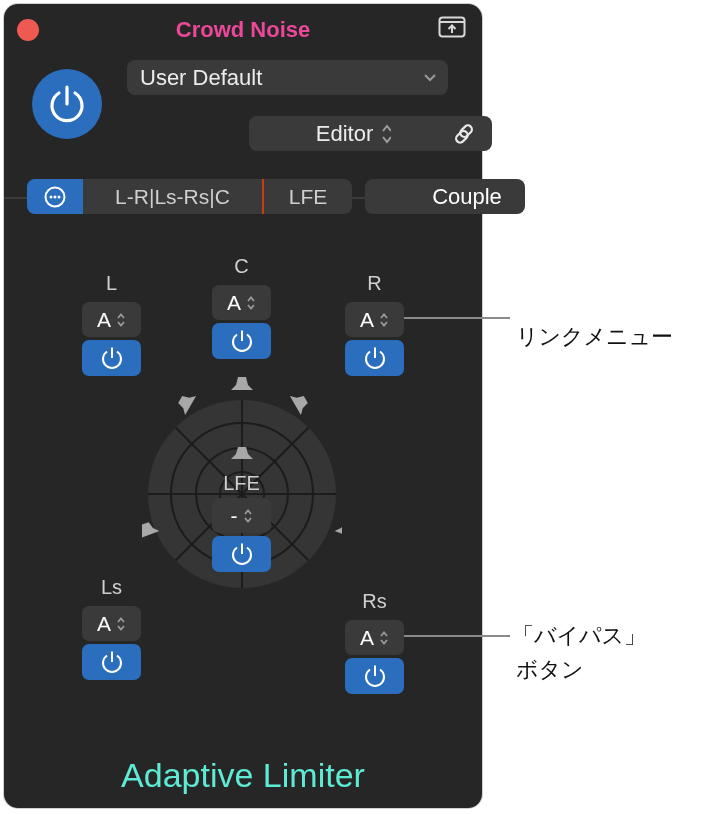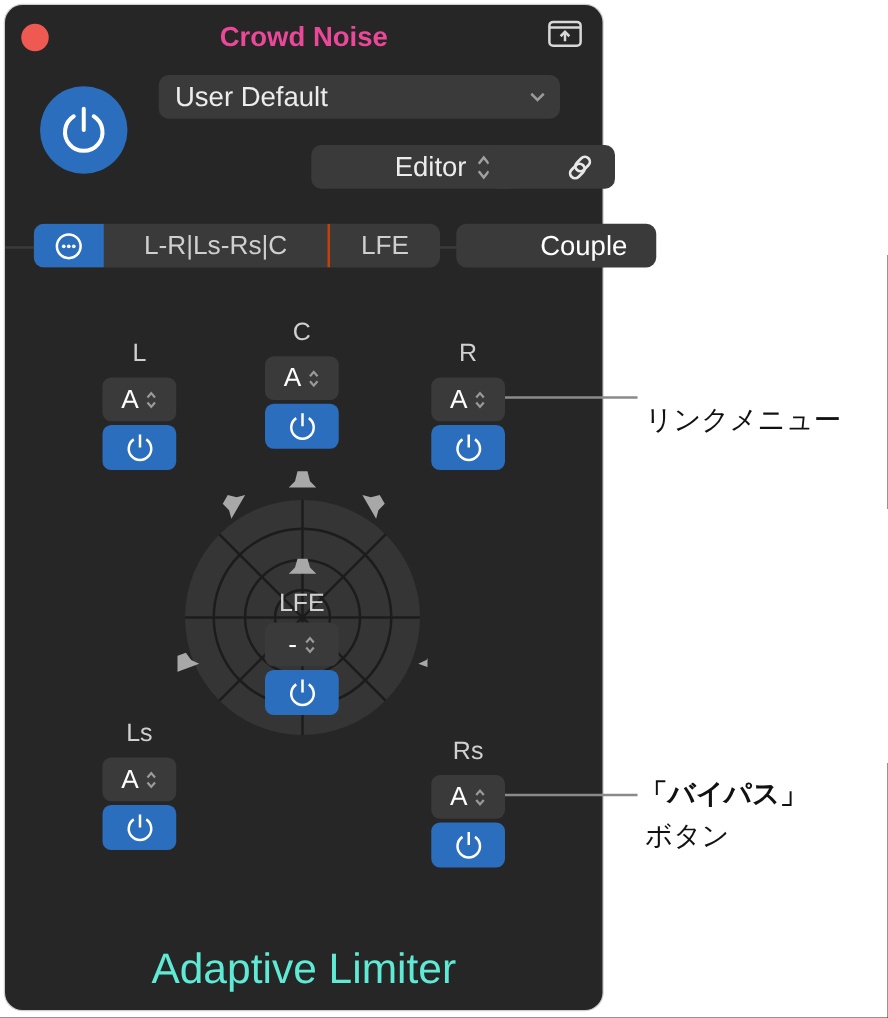--- a/index.html
+++ b/index.html
@@ -228,14 +228,14 @@
     </div>
   </div>
 
   <div class="abs footer">Adaptive Limiter</div>
 </div>
 
 <div class="abs callout-line" style="left:404px;top:317px;width:106px;"></div>
 <div class="abs callout-text" style="left:516px;top:302px;margin-top:19px;">リンクメニュー</div>
 
 <div class="abs callout-line" style="left:404px;top:635px;width:106px;"></div>
-<div class="abs callout-text" style="left:512px;top:620px;font-weight:bold;">「バイパス」</div>
+<div class="abs callout-text" style="left:512px;top:620px;">「バイパス」</div>
 <div class="abs callout-text" style="left:516px;top:654px;">ボタン</div>
 
 </body></html>

